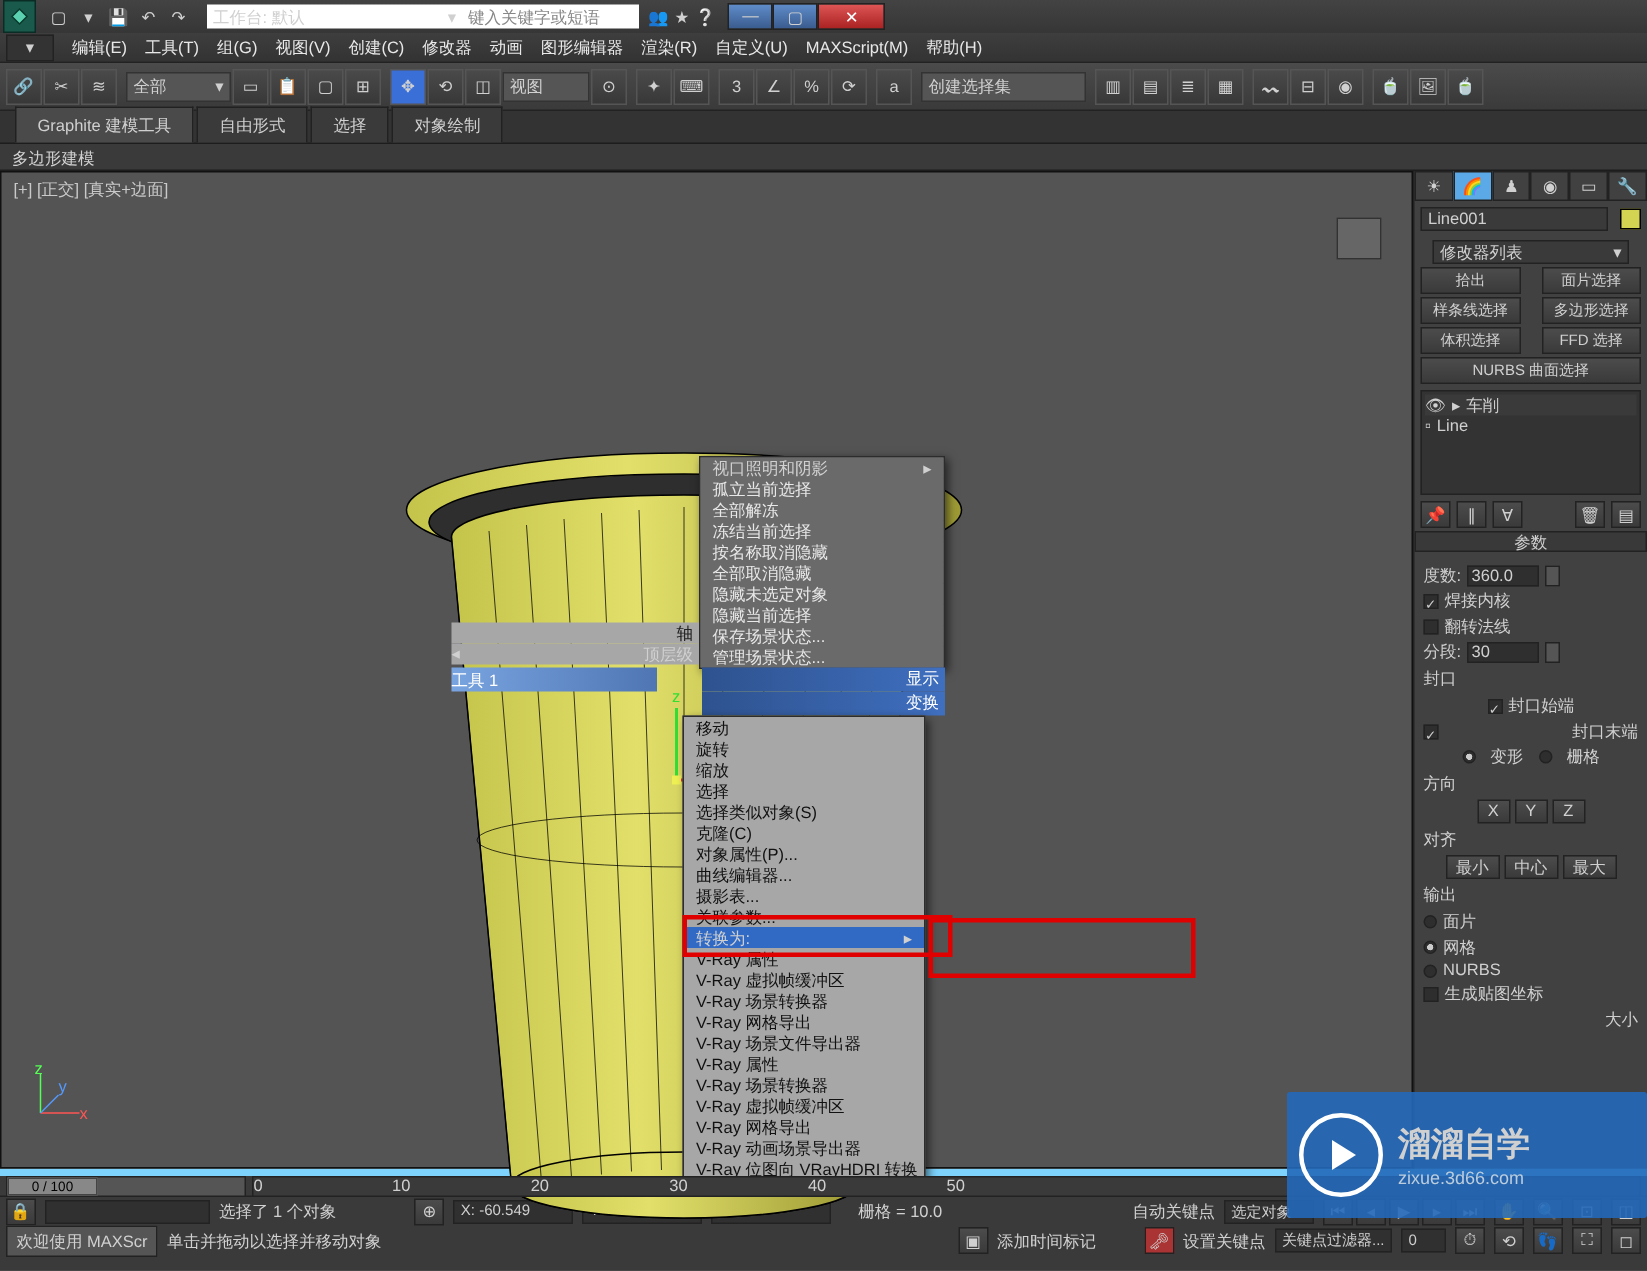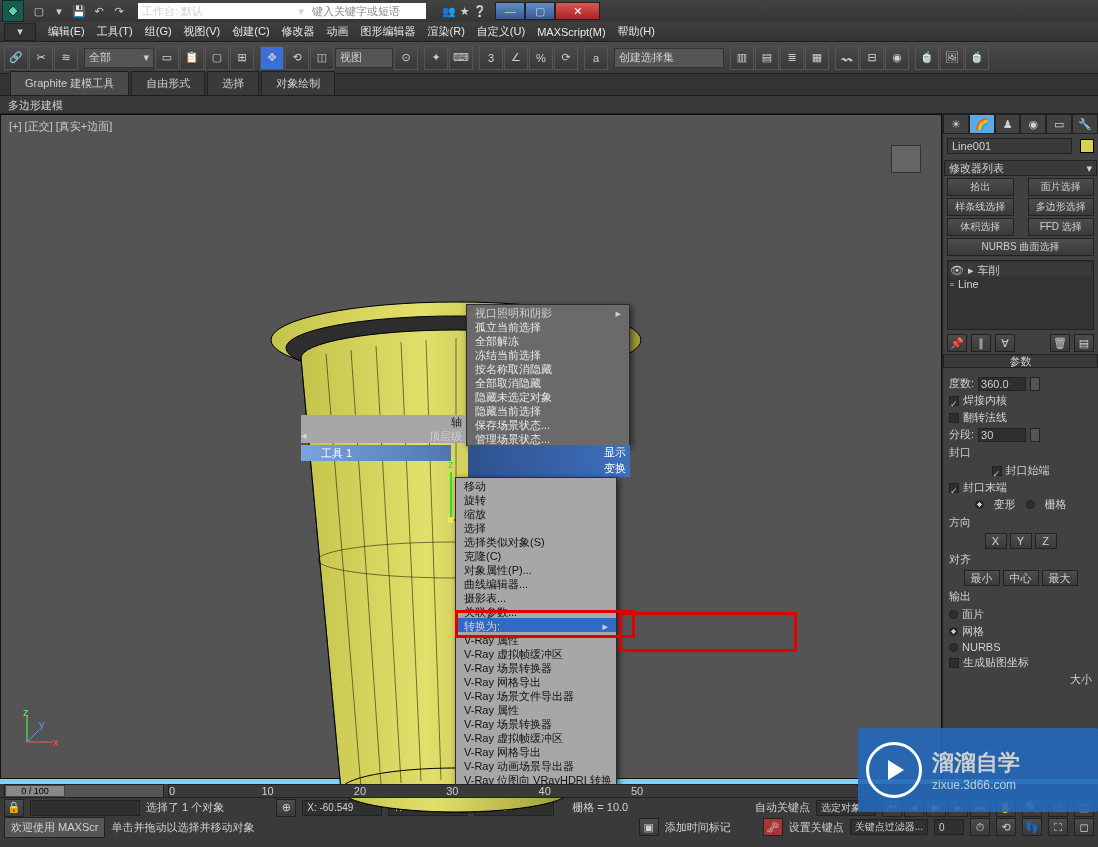--- a/index.html
+++ b/index.html
@@ -5,21 +5,21 @@
 * { margin: 0; padding: 0; box-sizing: border-box; font-family: 'Microsoft YaHei', 'SimSun', Arial, sans-serif; font-size: 11px; color: #d0d0d0; user-select: none; }
 body { background: #3a3a3a; width: 1098px; height: 847px; overflow: hidden; position: relative; }
 
 
 .titlebar { height: 22px; background: linear-gradient(#434343,#363636); display: flex; align-items: center; }
 .app-logo { width: 22px; height: 22px; background:#1a5a4c; border:1px solid #0a2c25; margin-left:2px; display:flex;align-items:center;justify-content:center;}
 .quick-tools { display:flex; gap:2px; padding:0 6px;}
 .qt-btn { width:18px;height:18px;display:flex;align-items:center;justify-content:center;}
 .workspace-combo { margin-left:4px; height:16px; width:170px; background:#fff; color:#000; display:flex;align-items:center; padding:0 4px; font-size:11px;}
 .app-title { flex:1; text-align:center; font-size:12px; color:#ccc;}
-.search-box { width:118px;height:16px;background:#fff;color:#555;display:flex;align-items:center;padding:0 4px;margin-right:16px;}
+.search-box { width:118px;height:16px;background:#fff;color:#555;display:flex;align-items:center;padding:0 4px;margin-right:6px;}
 .help-icons { display:flex; gap:4px; margin-right:8px;}
 .win-btns { display:flex;}
 .win-btn { width:30px;height:18px;display:flex;align-items:center;justify-content:center;border:1px solid #222;}
 .win-min{background:linear-gradient(#5f8cc9,#3a5c8f);}
 .win-max{background:linear-gradient(#5f8cc9,#3a5c8f);}
 .win-close{background:linear-gradient(#d55,#a22);color:#fff;width:45px;}
 
 
 .menubar { height:20px;background:linear-gradient(#3e3e3e,#333);display:flex;align-items:center;padding:0 4px;border-bottom:1px solid #222;}
 .menubar .mi { padding:2px 6px; color:#e8e8e8; cursor:default;}
@@ -52,21 +52,21 @@
 .ctx-item .arrow{float:right;}
 .red-box{border:3px solid #e00000;position:absolute;}
 
 
 .cmd-panel { width:156px; background:#414141; border-left:1px solid #222;}
 .cmd-tabs { display:flex; height:20px;}
 .cmd-tab { flex:1;border:1px solid #222;display:flex;align-items:center;justify-content:center;}
 .cmd-tab.active{background:#5ba9e7;}
 .obj-name { margin:4px; height:16px; background:#3a3a3a;border:1px solid #222;padding:0 4px;display:flex;align-items:center;}
 .colorsw { width:14px;height:14px;background:#d3d552;display:inline-block;margin:4px;border:1px solid #000;float:right;}
-.dropdown { margin:2px 1px;height:16px;background:#3a3a3a;border:1px solid #222;padding:0 4px;display:flex;align-items:center;text-align:center;}
+.dropdown { margin:2px 12px;height:16px;background:#3a3a3a;border:1px solid #222;padding:0 4px;display:flex;align-items:center;text-align:center;}
 .btn-row{display:flex;gap:14px;margin:2px 4px;}
 .pbtn{flex:1;height:18px;background:linear-gradient(#4c4c4c,#3a3a3a);border:1px solid #222;display:flex;align-items:center;justify-content:center;font-size:10px;}
 .stack-list{margin:4px;background:#333;border:1px solid #222;height:70px;padding:2px;}
 .sl-row{display:flex;align-items:center;height:14px;gap:4px;}
 .sl-row.sel{background:#3a3a3a;}
 .mini-icons{display:flex;gap:4px;margin:2px 4px;align-items:center;}
 .rollout-hdr{height:14px;background:#393939;border:1px solid #222;margin:2px 0;display:flex;align-items:center;justify-content:center;}
 .param-body{padding:4px 6px;}
 .param-row{display:flex;align-items:center;gap:4px;margin:2px 0;}
 .spinner{width:48px;height:14px;background:#2f2f2f;border:1px solid #222;padding:0 2px;}
@@ -272,21 +272,21 @@
       <div class="ctx-item dark">隐藏当前选择</div>
       <div class="ctx-item dark">保存场景状态...</div>
       <div class="ctx-item dark">管理场景状态...</div>
     </div>
 
     <div style="position:absolute;left:300px;top:300px;width:165px;height:14px;display:flex">
       <div style="flex:1;text-align:right;padding-right:4px;background:#a7a7a7;color:#222">轴</div>
     </div>
     <div style="position:absolute;left:300px;top:314px;width:165px;height:14px;background:#a7a7a7;color:#222;text-align:right;padding-right:4px"><span style="float:left">◂</span><span>顶层级</span></div>
 
-    <div style="position:absolute;left:300px;top:330px;width:150px;height:16px;background:linear-gradient(90deg,#78a4e0,#4f76b3);color:#fff;padding:0 20px;display:flex;align-items:center">工具 1</div>
+    <div style="position:absolute;left:300px;top:330px;width:137px;height:16px;background:linear-gradient(90deg,#78a4e0,#4f76b3);color:#fff;padding:0 0;display:flex;align-items:center">工具 1</div>
     <div style="position:absolute;left:467px;top:330px;width:162px;height:16px;background:linear-gradient(90deg,#2e528e,#3f6fbf);color:#fff;padding:0 4px;text-align:right">显示</div>
     <div style="position:absolute;left:467px;top:346px;width:162px;height:16px;background:linear-gradient(90deg,#2e528e,#3f6fbf);color:#fff;padding:0 4px;text-align:right">变换</div>
 
     <div class="ctx-menu" style="left:454px;top:362px;width:162px">
       <div class="ctx-item">移动</div>
       <div class="ctx-item">旋转</div>
       <div class="ctx-item">缩放</div>
       <div class="ctx-item">选择</div>
       <div class="ctx-item">选择类似对象(S)</div>
       <div class="ctx-item">克隆(C)</div>
@@ -388,21 +388,21 @@
           <span>分段:</span>
           <div class="spinner">30</div>
           <div class="spin-arrows"></div>
         </div>
 
       <div class="group-title">封口</div>
       <div class="param-row" style="justify-content:center">
           <div class="chk on"></div>
           <span>封口始端</span>
         </div>
-      <div class="param-row" style="justify-content:flex-start">
+      <div class="param-row" style="justify-content:space-between">
           <div class="chk on"></div>
           <span>封口末端</span>
         </div>
       <div class="param-row" style="justify-content:center;gap:10px">
         <div class="radio on"></div>
           <span>变形</span>
         <div class="radio"></div>
           <span>栅格</span>
       </div>
 

